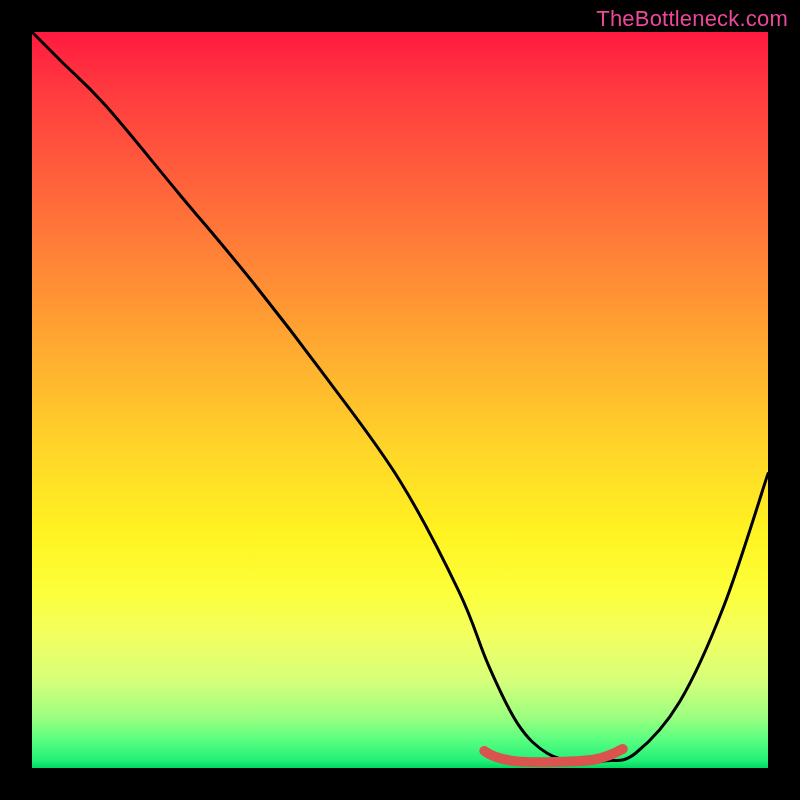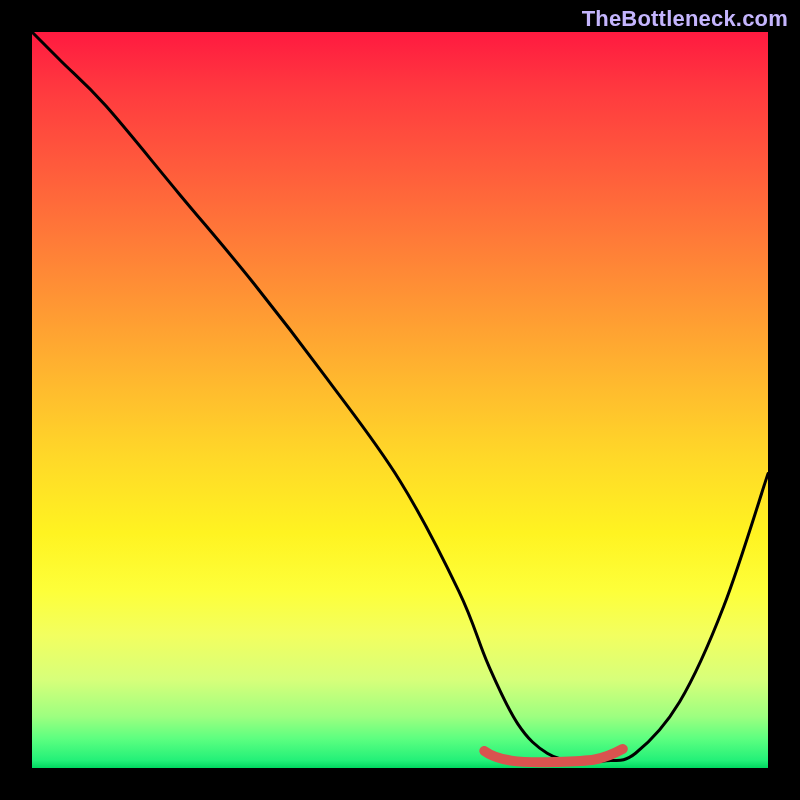--- a/index.html
+++ b/index.html
@@ -48,23 +48,23 @@
     left: 0;
     top: 0;
     width: 736px;
     height: 736px;
     overflow: visible;
   }
   .watermark {
     position: absolute;
     top: 6px;
     right: 12px;
-    color: #c4b5fd;
+    color: #ec4899;
     font-size: 22px;
-    font-weight: 700;
+    font-weight: 400;
     letter-spacing: 0.2px;
   }
 </style>
 </head>
 <body>
 
 <div class="frame">
   <div class="watermark">TheBottleneck.com</div>
 
   <div class="plot">

